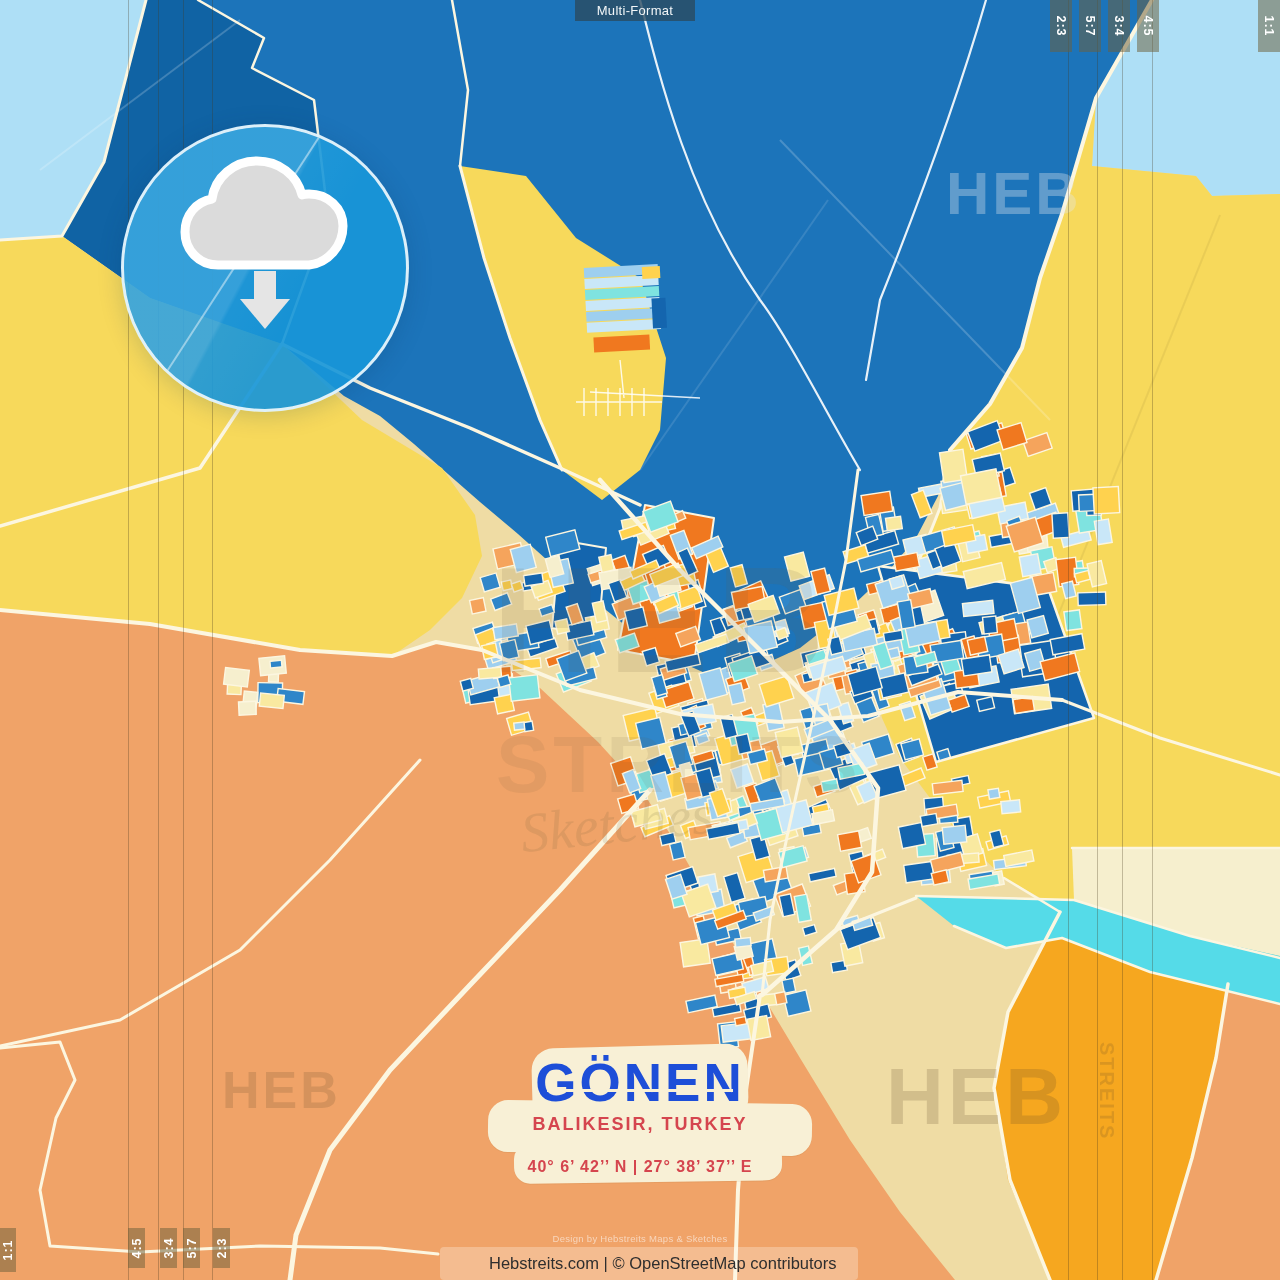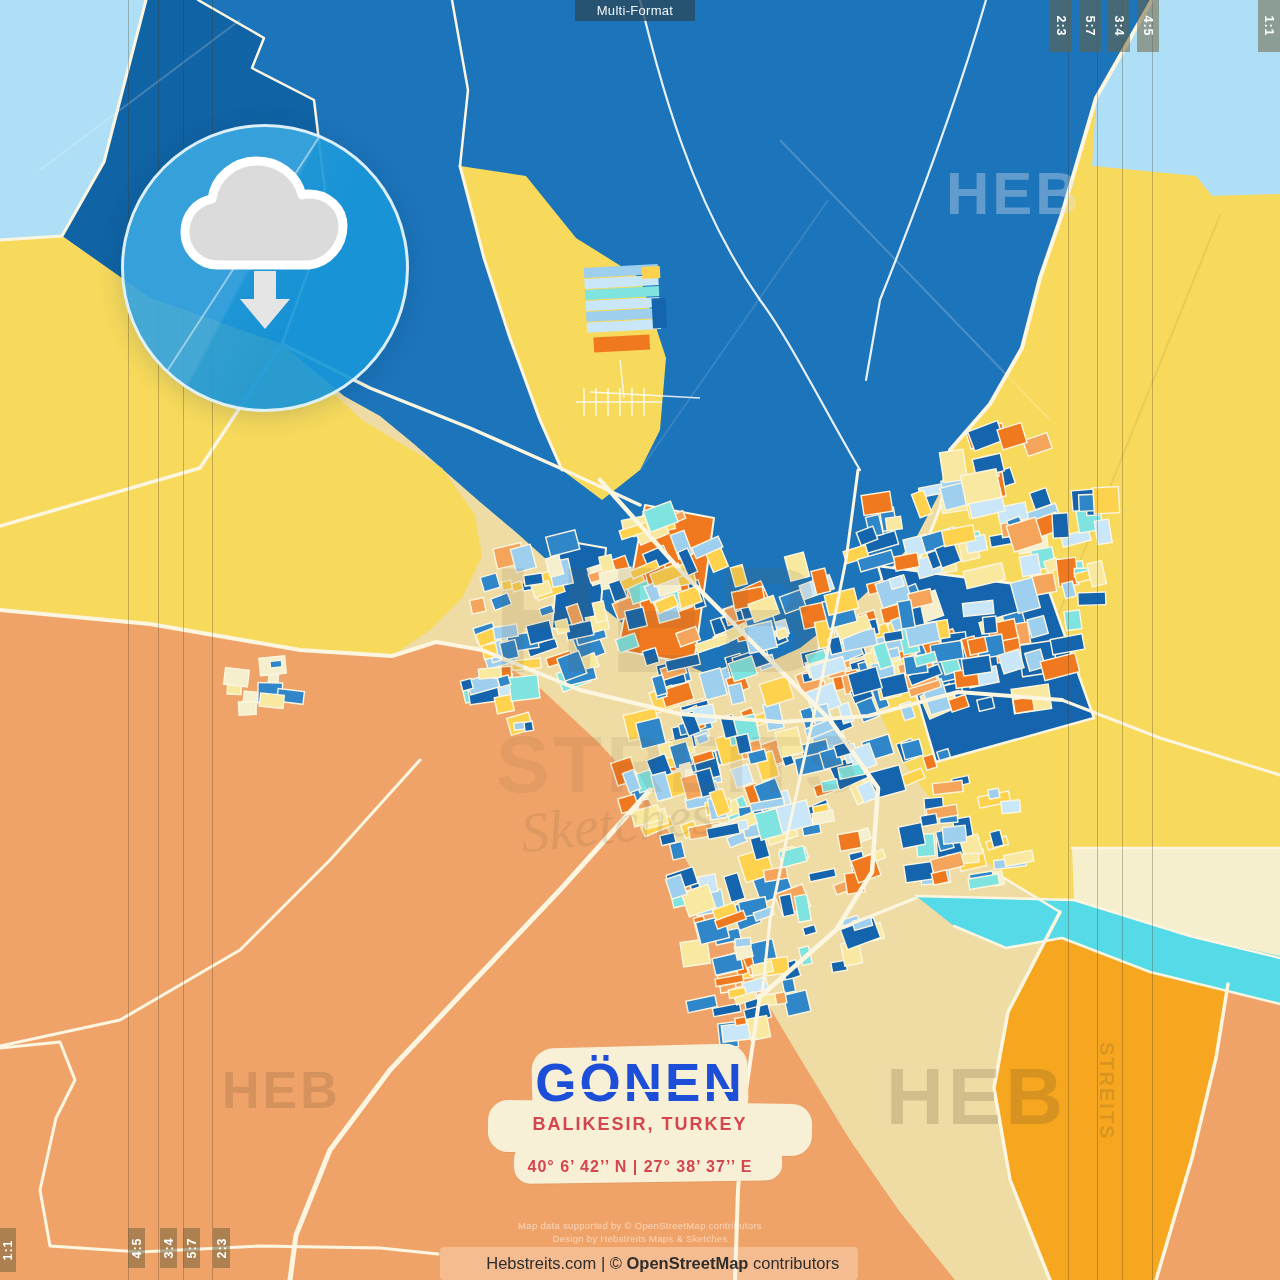--- a/index.html
+++ b/index.html
@@ -37,21 +37,21 @@
   .t-region{position:absolute;left:0;width:1280px;top:1114px;text-align:center;z-index:8;
          font-size:18px;font-weight:600;letter-spacing:2px;color:#D5454E;}
   .t-coords{position:absolute;left:0;width:1280px;top:1152px;text-align:center;z-index:8;
          font-size:16px;font-weight:600;letter-spacing:1px;color:#D5454E;margin-top:6px;}
   
   .attr-line{position:absolute;left:0;width:1280px;text-align:center;z-index:8;
          color:rgba(255,255,255,.55);font-size:9.5px;letter-spacing:.3px;}
   .footer-bar{position:absolute;left:440px;top:1247px;width:418px;height:33px;border-radius:4px;
          background:rgba(255,250,240,.30);z-index:8;display:flex;align-items:center;justify-content:center;}
   .footer-bar .ft{color:#2E2E2E;font-size:16.5px;white-space:pre;}
-  .footer-bar .ft b{font-weight:700;}
+  .footer-bar .ft b{font-weight:400;}
 </style>
 </head>
 <body>
 
 <div class="stage">
 
   <svg class="map" width="1280" height="1280" viewBox="0 0 1280 1280">
 
     <g>
       <rect x="0" y="0" width="1280" height="1280" fill="#EFDCA4"></rect>
@@ -743,21 +743,20 @@
   <div>
     <div class="blob" style="left:532px;top:1046px;width:216px;height:76px;border-radius:22px;transform:rotate(-1.5deg)"></div>
     <div class="blob" style="left:488px;top:1102px;width:324px;height:52px;border-radius:20px;transform:rotate(.8deg)"></div>
     <div class="blob" style="left:514px;top:1142px;width:268px;height:40px;border-radius:16px;transform:rotate(-.8deg)"></div>
     <div class="t-city">GÖNEN</div>
     <div class="t-stripe"></div>
     <div class="t-region">BALIKESIR, TURKEY</div>
     <div class="t-coords">40°  6’  42’’ N  |  27°  38’  37’’ E</div>
   </div>
 
-  <div class="attr-line" style="top:1220px">Map data supported by © OpenStreetMap contributors</div>
   <div class="attr-line" style="top:1233px">Design by Hebstreits Maps &amp; Sketches</div>
   <div class="footer-bar">
     <span class="ft">
       <span>Hebstreits.com</span><span> | © </span><b>OpenStreetMap</b><span> contributors</span>
     </span>
   </div>
 
 </div>
 
 </body></html>

